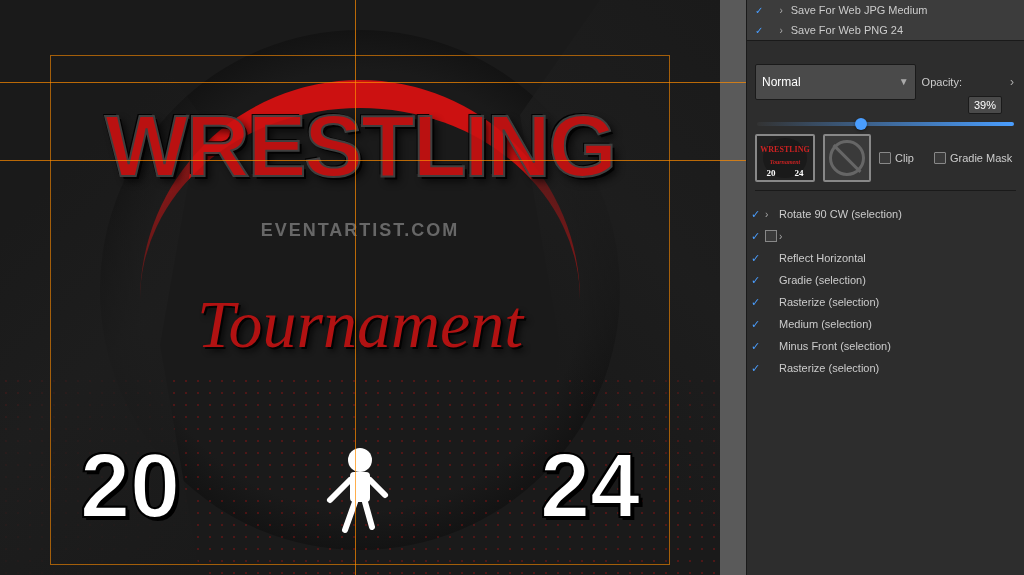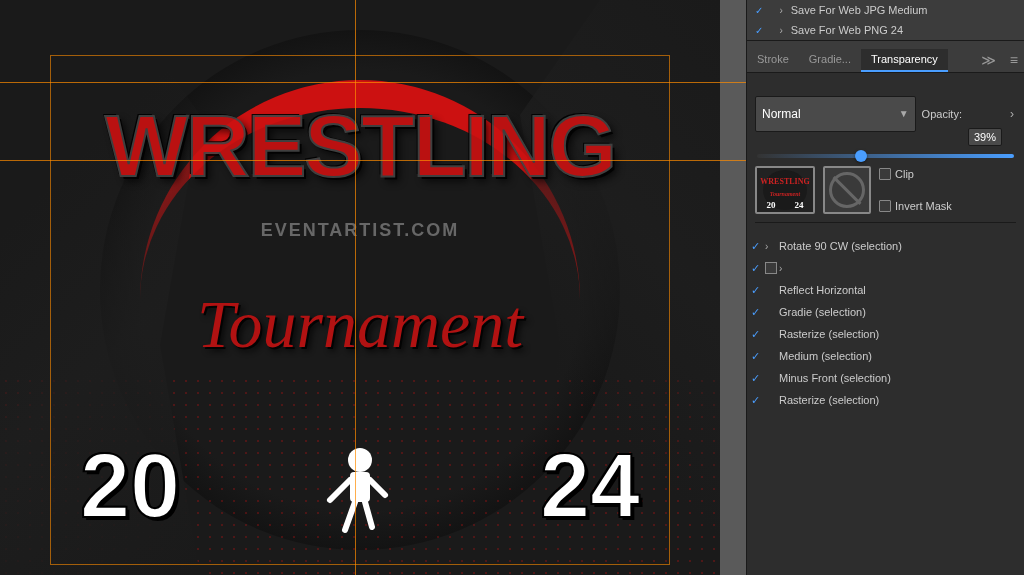--- a/index.html
+++ b/index.html
@@ -367,21 +367,21 @@
       content: '';
       position: absolute;
       width: 38px;
       height: 3px;
       background: #666;
       transform: rotate(45deg);
     }
 
     .clip-invert-col {
       display: flex;
-      flex-direction: column;
+      flex-direction: row;
       gap: 20px;
     }
 
     .checkbox-row {
       display: flex;
       align-items: center;
       gap: 4px;
       font-size: 11px;
       color: #ccc;
     }
@@ -519,35 +519,20 @@
       <span>Save For Web JPG Medium</span>
     </div>
     <div class="save-row">
       <span class="save-check">✓</span>
       <span style="width:8px;"></span>
       <span class="save-arrow">›</span>
       <span>Save For Web PNG 24</span>
     </div>
   </div>
 
-  <div class="panel-tabs">
-    <div class="panel-tab">
-      <span>Stroke</span>
-    </div>
-    <div class="panel-tab">
-      <span>Gradie...</span>
-    </div>
-    <div class="panel-tab active">
-      <span>Transparency</span>
-    </div>
-    <div class="panel-tab-more">
-      <span>≫</span>
-    </div>
-    <div style="padding: 4px 6px; color:#999; font-size:14px; cursor:pointer;">≡</div>
-  </div>
 
   <div class="transparency-panel">
 
     <div class="blend-row">
       <div class="blend-select">
         <span>Normal</span>
         <span class="blend-select-arrow">▼</span>
       </div>
       <span class="opacity-label">Opacity:</span>
       <span class="opacity-value">39%</span>
@@ -576,21 +561,21 @@
       <div class="mask-thumbnail">
         <div class="no-mask-icon"></div>
       </div>
       <div class="clip-invert-col">
         <div class="checkbox-row">
           <div class="checkbox"></div>
           <span>Clip</span>
         </div>
         <div class="checkbox-row">
           <div class="checkbox"></div>
-          <span>Invert Mask</span>
+          <span>Gradie Mask</span>
         </div>
       </div>
     </div>
 
     <div class="panel-divider"></div>
   </div>
 
   <div class="menu-items-list">
 
     <div class="menu-item-row">

